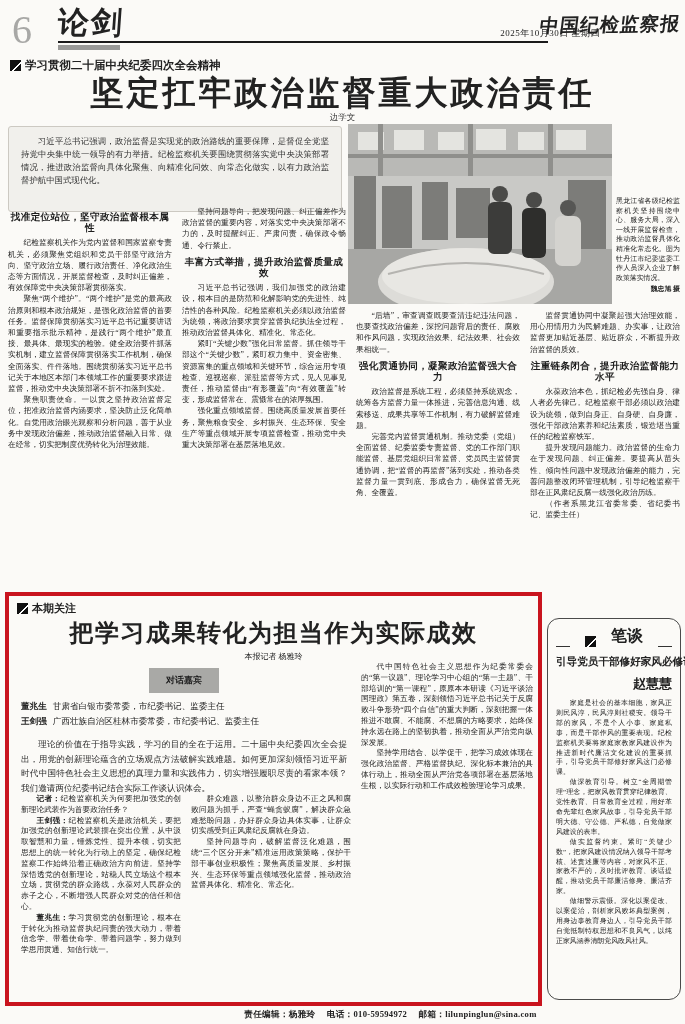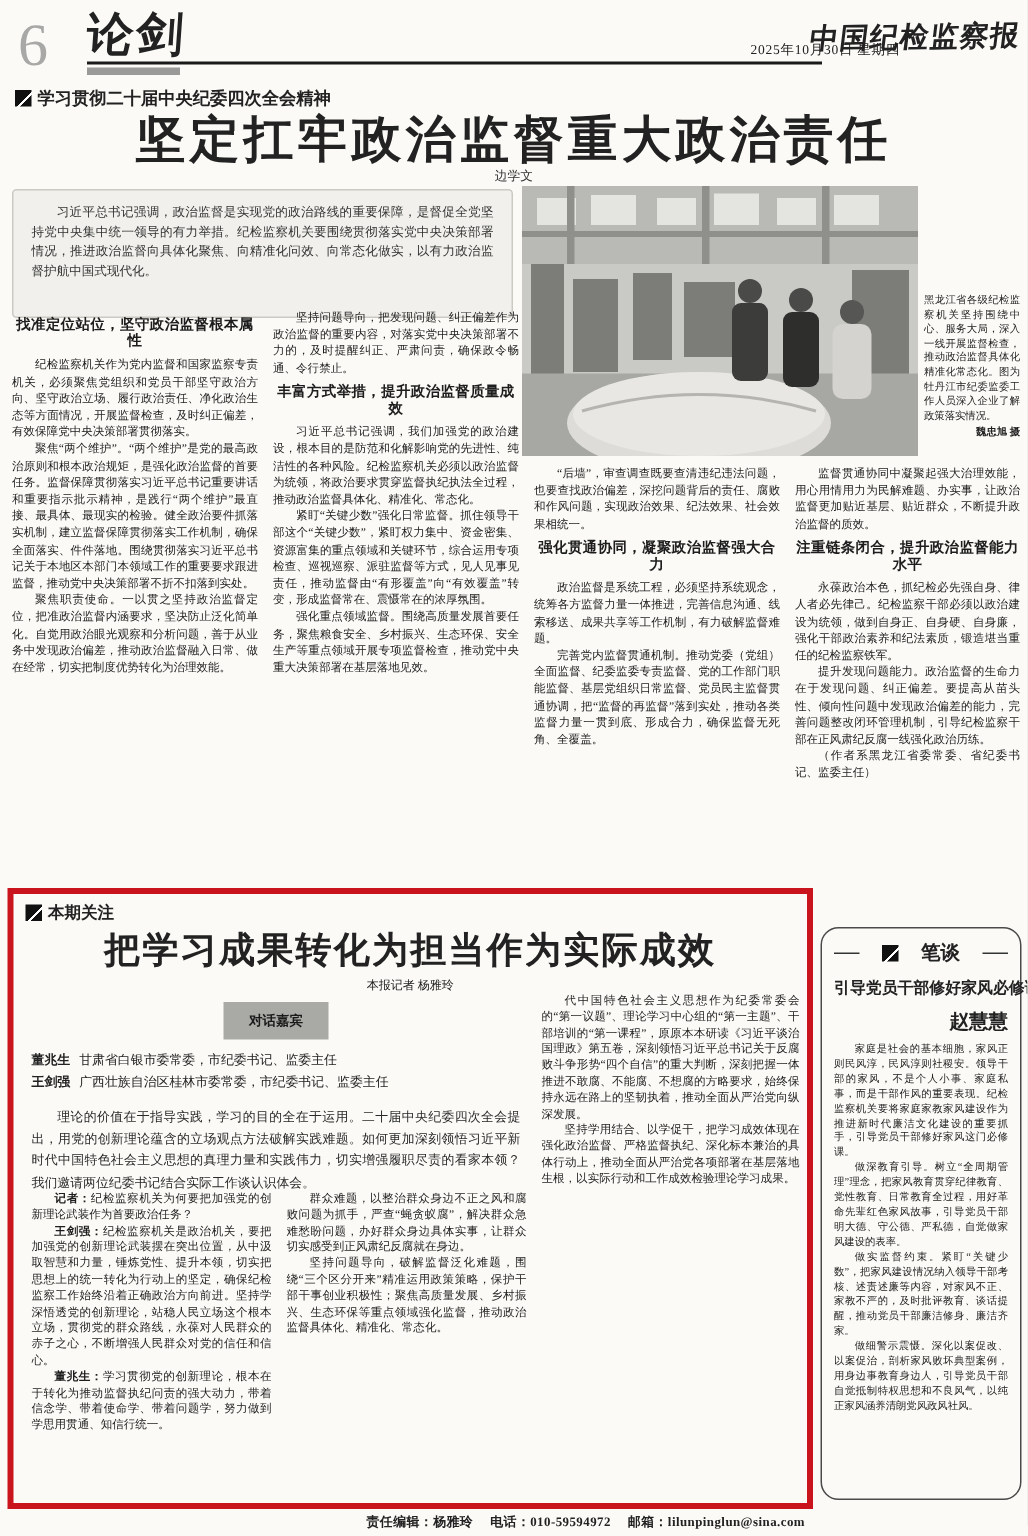--- a/index.html
+++ b/index.html
@@ -49,21 +49,21 @@
   .g-intro { margin-top:8px; font-size:8.6px; line-height:14.5px; text-align:justify; color:#2a2a2a; }
   .g-intro p { text-indent:2em; }
   .qa { position:absolute; font-size:7.7px; line-height:10.8px; text-align:justify; overflow:hidden; color:#1d1d1d; }
   .qa p { text-indent:2em; margin:0; }
   .qa .qlead { font-weight:900; }
   .qa-a { left:12px;  top:198px; width:160px; height:200px; }
   .qa-b { left:182px; top:198px; width:160px; height:200px; }
   .qa-c { left:352px; top:66px;  width:172px; height:332px; }
   
   .essay { position:absolute; left:547px; top:618px; width:134px; height:382px; border:1.5px solid #4a4a4a; border-radius:12px; padding:7px 8px; background:#fbfaf7; }
-  .essay-head { display:flex; align-items:center; justify-content:center; gap:15px; font-size:13px; font-weight:700; }
+  .essay-head { display:flex; align-items:flex-end; justify-content:center; gap:15px; font-size:16px; font-weight:700; }
   .essay-head .line { flex:1; height:1px; background:#333; }
   .essay-title { margin-top:8px; text-align:center; font-size:10.6px; font-weight:900; white-space:nowrap; letter-spacing:0; }
   .essay-author { margin:6px 0 5px; text-align:right; font-size:13px; font-weight:700;font-family:Liberation Serif, serif; }
   .essay-body { font-size:6.9px; line-height:9.9px; text-align:justify; overflow:hidden; height:296px; color:#1d1d1d; }
   .essay-body p { text-indent:2em; }
   
   .footer { position:absolute; left:0; top:1009px; width:100%; text-align:center; font-size:8.6px; font-weight:700; letter-spacing:.3px;margin-left:48px; }
 </style>
 </head>
 <body>

